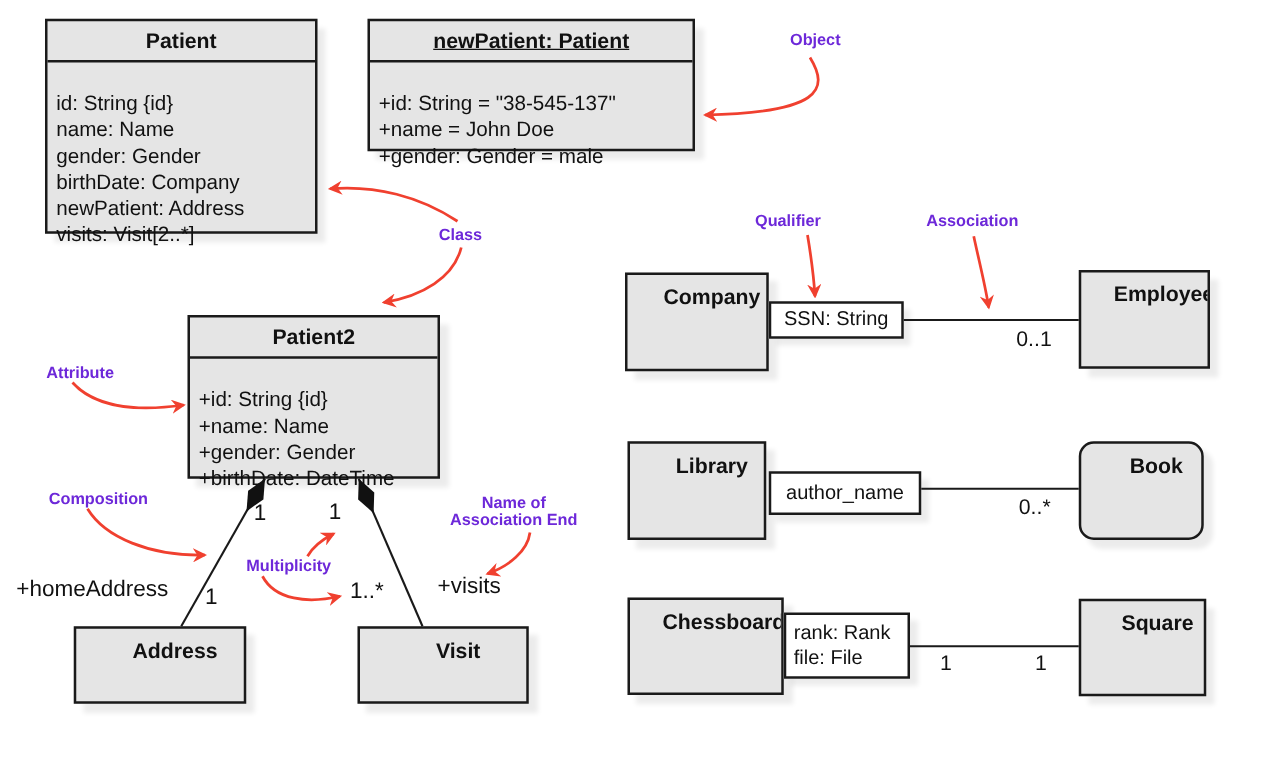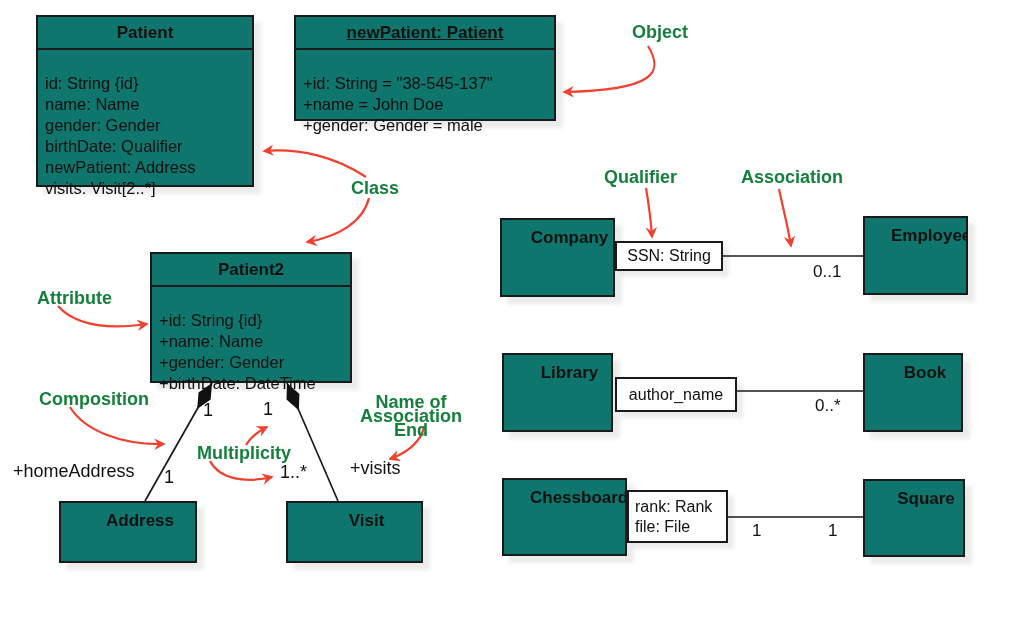--- a/index.html
+++ b/index.html
@@ -1,55 +1,55 @@
 <!DOCTYPE html>
 <html><head>
 <meta charset="utf-8">
 <style>
   html,body{margin:0;padding:0;background:#ffffff;}
   body{width:1024px;height:620px;position:relative;overflow:hidden;
        font-family:"Liberation Sans","DejaVu Sans",sans-serif;color:#111;}
   .canvas{position:absolute;inset:0;width:1024px;height:620px;background:#fff;}
   svg.overlay{position:absolute;left:0;top:0;z-index:3;pointer-events:none;}
 
-  .uml-box{position:absolute;box-sizing:border-box;background:#0f766e;border:2px solid #1a1a1a;
+  .uml-box{position:absolute;box-sizing:border-box;background:#e5e5e5;border:2px solid #1a1a1a;
            box-shadow:7px 7px 4px rgba(0,0,0,0.08);z-index:2;}
   .uml-title{font-weight:bold;font-size:17px;line-height:20px;text-align:center;
              padding:6px 2px 5px 2px;white-space:nowrap;overflow:hidden;}
   .with-attrs .uml-title{border-bottom:2px solid #1a1a1a;}
   .uml-title.underlined{text-decoration:underline;}
   .uml-attrs{padding:4px 7px 2px 7px;font-size:16.5px;line-height:21px;margin-top:19px;}
   .attr{white-space:nowrap;}
   .empty-box .uml-title{padding-top:8px;margin-left:24px;}
 
   .qualifier-box{position:absolute;box-sizing:border-box;background:#fff;border:2px solid #1a1a1a;
                  box-shadow:6px 6px 4px rgba(0,0,0,0.08);z-index:2;
                  font-size:16px;line-height:20px;display:flex;flex-direction:column;justify-content:center;}
   .qualifier-box.centered{align-items:center;text-align:center;}
   .qualifier-box.left{padding-left:6px;align-items:flex-start;}
 
   .edge-label{position:absolute;z-index:4;font-size:18px;white-space:nowrap;}
   .edge-label.small{font-size:17px;}
 
-  .annotation{position:absolute;z-index:5;color:#15803d;font-weight:bold;font-size:18px;
+  .annotation{position:absolute;z-index:5;color:#6d28d9;font-weight:bold;font-size:13px;
               line-height:14px;white-space:nowrap;}
   .annotation.center{text-align:center;white-space:normal;}
 </style>
 </head>
 <body>
 
 <div class="canvas">
 
   <div class="uml-box with-attrs" style="left:36px;top:15px;width:218px;height:172px;">
     <div class="uml-title">Patient</div>
     <div class="uml-attrs">
       <div class="attr">id: String {id}</div>
       <div class="attr">name: Name</div>
       <div class="attr">gender: Gender</div>
-      <div class="attr">birthDate: Qualifier</div>
+      <div class="attr">birthDate: Company</div>
       <div class="attr">newPatient: Address</div>
       <div class="attr">visits: Visit[2..*]</div>
     </div>
   </div>
 
   <div class="uml-box with-attrs" style="left:294px;top:15px;width:262px;height:106px;">
     <div class="uml-title underlined">newPatient: Patient</div>
     <div class="uml-attrs">
       <div class="attr">+id: String = "38-545-137"</div>
       <div class="attr">+name = John Doe</div>
@@ -80,21 +80,21 @@
   </div>
 
   <div class="uml-box empty-box" style="left:863px;top:216px;width:105px;height:79px;">
     <div class="uml-title">Employee</div>
   </div>
 
   <div class="uml-box empty-box" style="left:502px;top:353px;width:111px;height:79px;">
     <div class="uml-title">Library</div>
   </div>
 
-  <div class="uml-box empty-box" style="left:863px;top:353px;width:100px;height:79px;">
+  <div class="uml-box empty-box" style="left:863px;top:353px;width:100px;height:79px;border-radius:12px;">
     <div class="uml-title">Book</div>
   </div>
 
   <div class="uml-box empty-box" style="left:502px;top:478px;width:125px;height:78px;">
     <div class="uml-title">Chessboard</div>
   </div>
 
   <div class="uml-box empty-box" style="left:863px;top:479px;width:102px;height:78px;">
     <div class="uml-title">Square</div>
   </div>

